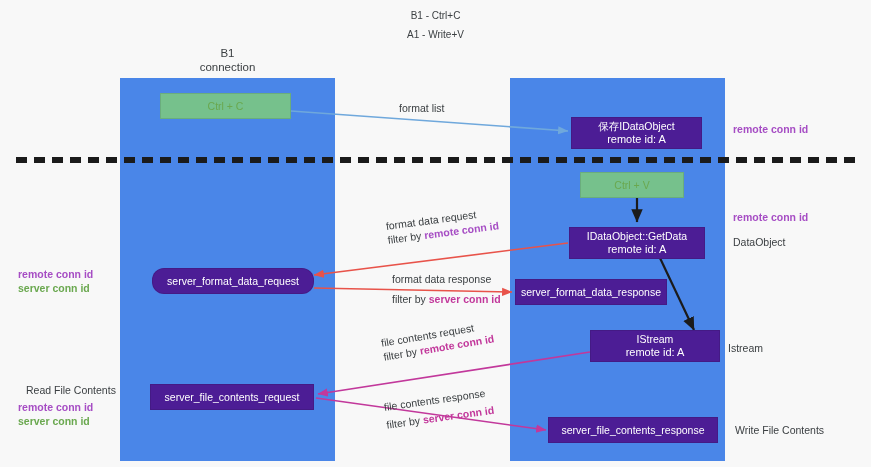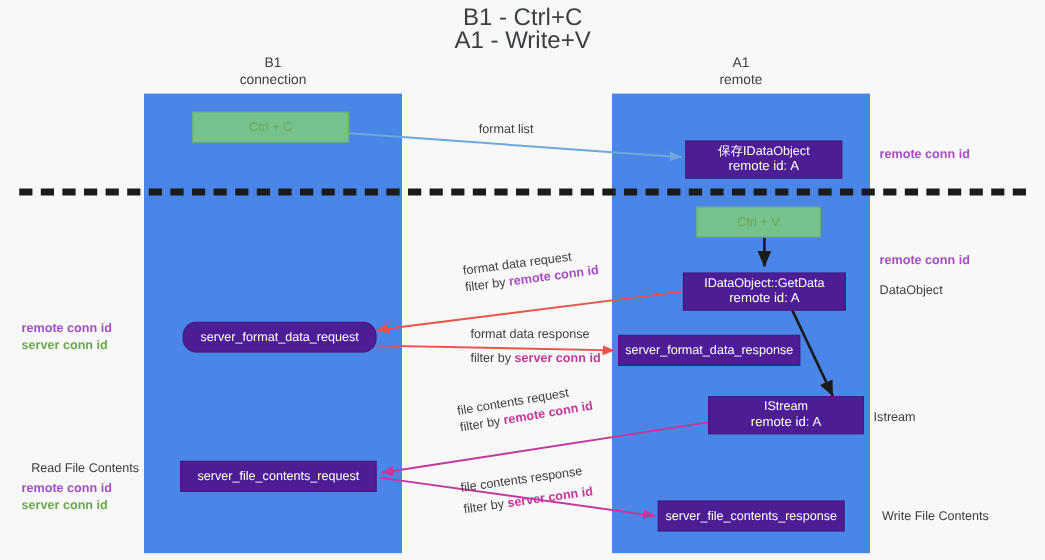--- a/index.html
+++ b/index.html
@@ -25,21 +25,21 @@
     width: 871px;
     height: 467px;
     pointer-events: none;
   }
   .abs { position: absolute; }
 
   
   #title {
     top: 6px; left: 0; width: 871px;
     text-align: center;
-    font-size: 20px;
+    font-size: 10px;
     color: #3c4043;
     line-height: 19px;
   }
 
   
   .lane-header {
     text-align: center;
     font-size: 11.5px;
     color: #3c4043;
     line-height: 14px;
@@ -104,24 +104,20 @@
 
   <div class="abs" id="title">
     <div>B1 - Ctrl+C</div>
     <div>A1 - Write+V</div>
   </div>
 
   <div class="abs lane-header" id="hdr-b1">
     <div>B1</div>
     <div>connection</div>
   </div>
-  <div class="abs lane-header" id="hdr-a1">
-    <div>A1</div>
-    <div>remote</div>
-  </div>
 
   <div class="abs lane" id="lane-b1"></div>
   <div class="abs lane" id="lane-a1"></div>
 
   <svg class="layer" viewBox="0 0 871 467" xmlns="http://www.w3.org/2000/svg">
     <defs>
       <marker id="ah-blue" markerWidth="7" markerHeight="7" refX="6.2" refY="3" orient="auto" markerUnits="strokeWidth">
         <path d="M0,0.4 L6.4,3 L0,5.6 z" fill="#6fa8dc"></path>
       </marker>
       <marker id="ah-red" markerWidth="7" markerHeight="7" refX="6.2" refY="3" orient="auto" markerUnits="strokeWidth">
@@ -196,21 +192,21 @@
 
   <div class="abs node orange" style="left:590px; top:330px; width:130px; height:32px;">
     <span>IStream</span>
     <span class="l2">remote id: A</span>
   </div>
 
   <div class="abs node orange" style="left:150px; top:384px; width:164px; height:26px;">
     <span>server_file_contents_request</span>
   </div>
 
-  <div class="abs node orange" style="left:548px; top:417px; width:156px; height:26px;">
+  <div class="abs node orange" style="left:548px; top:417px; width:170px; height:26px;">
     <span>server_file_contents_response</span>
   </div>
 
   <div class="abs edge-label" style="left:399px; top:101px;">
     <span>format list</span>
   </div>
 
   <div class="abs edge-label rot-a" style="left:385px; top:219px;">
     <div>format data request</div>
     <div>

